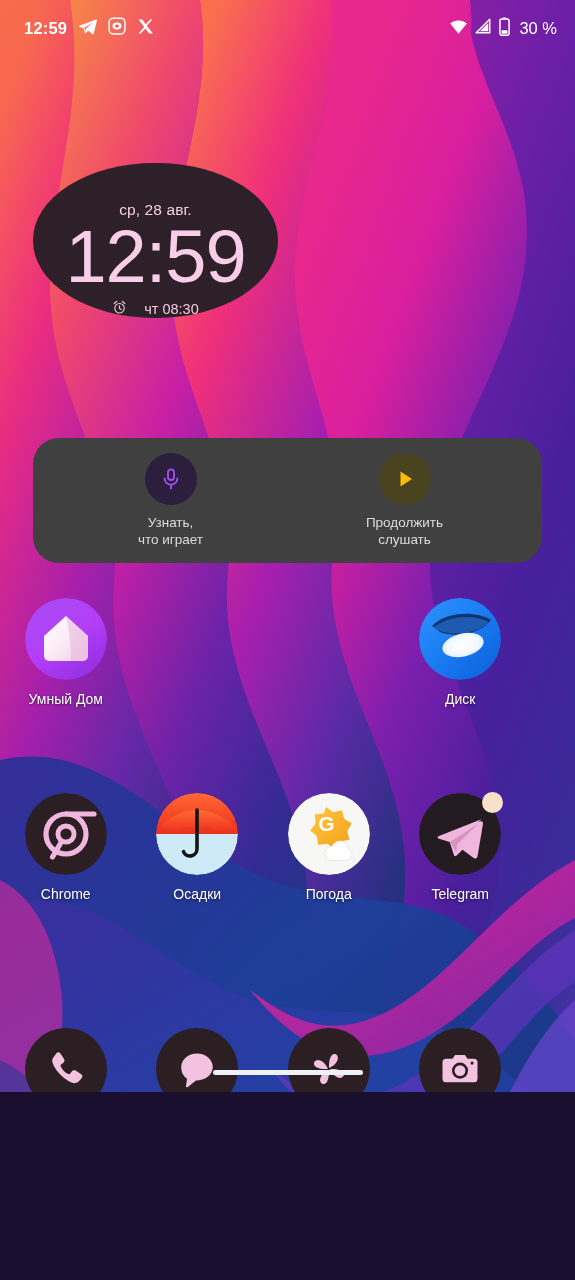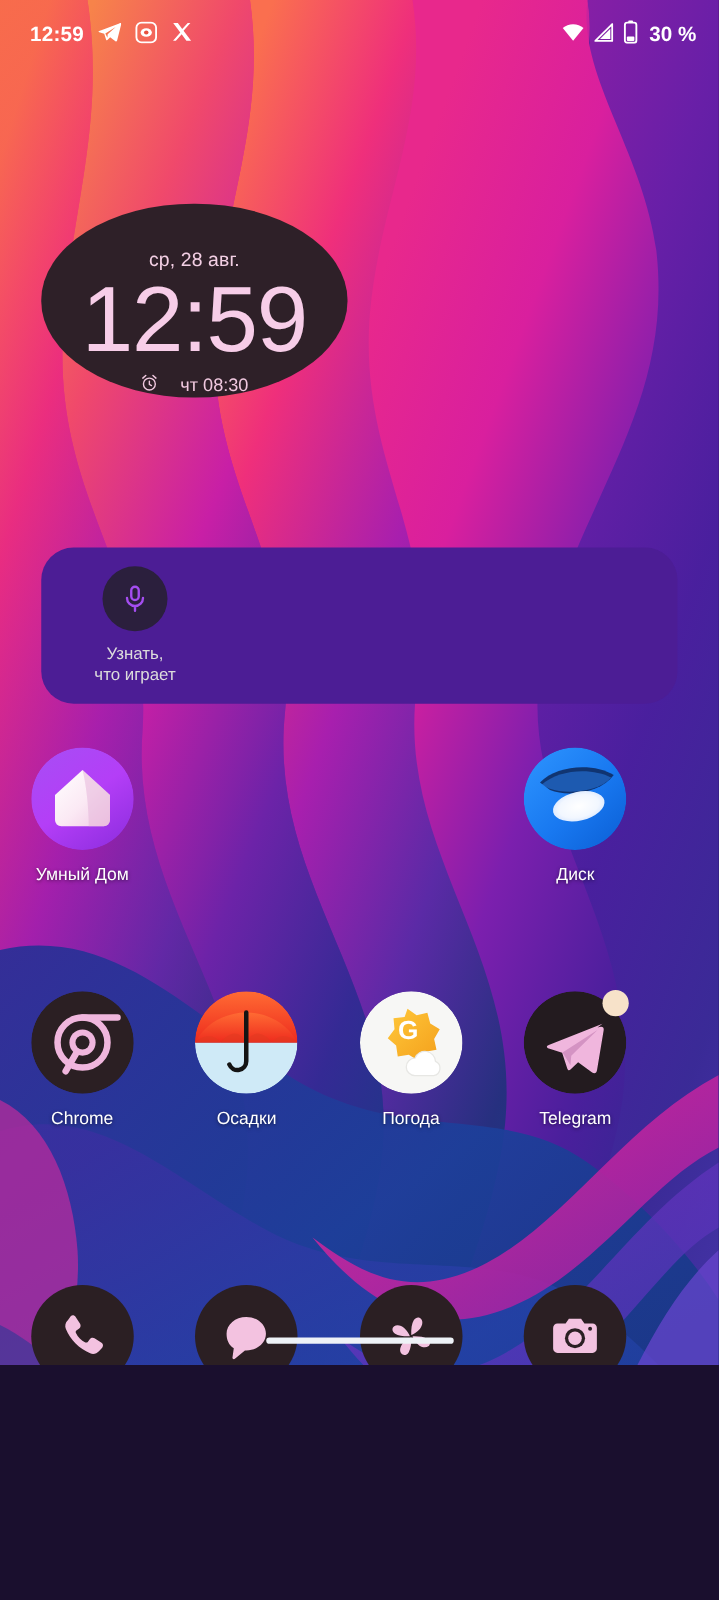--- a/index.html
+++ b/index.html
@@ -24,21 +24,21 @@
   #status-bar {
     position:absolute; top:0; left:0; width:575px; height:56px;
     display:flex; align-items:center; justify-content:space-between;
     padding:0 18px 0 24px;
     color:#ffffff;
     z-index:20;
   }
   .sb-left { display:flex; align-items:center; gap:11px; }
   .sb-right { display:flex; align-items:center; gap:6px; }
   .sb-clock { font-size:16.5px; font-weight:700; letter-spacing:0.2px; }
-  .sb-batt-text { font-size:16.5px; font-weight:700; margin-left:2px;text-align:center; }
+  .sb-batt-text { font-size:16.5px; font-weight:400; margin-left:2px;text-align:center; }
   .sb-ico { display:block; }
 
   
   #clock-widget {
     position:absolute;
     left:33px; top:163px;
     width:245px; height:155px;
     background:#2e2028;
     border-radius:122px / 77px;
     display:flex; flex-direction:column;
@@ -60,23 +60,23 @@
     display:flex; align-items:center; gap:17px;
     font-size:14.5px; color:#f0c8df;
     margin-top:6px;
   }
 
   
   #media-widget {
     position:absolute;
     left:33px; top:438px;
     width:509px; height:125px;
-    background:#4c1d95;
+    background:#404040;
     border-radius:26px;
-    display:flex; align-items:center; justify-content:space-between;
+    display:flex; align-items:center; justify-content:center;
     gap:84px;
     z-index:10;
   }
   .media-action {
     display:flex; flex-direction:column; align-items:center;
     width:150px;
   }
   .media-circle {
     width:52px; height:52px; border-radius:50%;
     display:flex; align-items:center; justify-content:center;
@@ -376,20 +376,29 @@
   <div id="media-widget">
     <div class="media-action">
       <div class="media-circle" style="background:#2b1f3d;">
         <svg width="24" height="24" viewBox="0 0 24 24">
           <rect x="9" y="2.4" width="6" height="10.6" rx="3" fill="none" stroke="#a44df0" stroke-width="1.9"></rect>
           <path d="M5.6 11.4a6.4 6.4 0 0 0 12.8 0M12 17.8V21.6" fill="none" stroke="#a44df0" stroke-width="1.9" stroke-linecap="round"></path>
         </svg>
       </div>
       <div class="media-label">Узнать,
 что играет</div>
+    </div>
+    <div class="media-action">
+      <div class="media-circle" style="background:#4a4320;">
+        <svg width="24" height="24" viewBox="0 0 24 24">
+          <path d="M7.5 4.6 19 12 7.5 19.4V4.6z" fill="#fbbc04"></path>
+        </svg>
+      </div>
+      <div class="media-label">Продолжить
+слушать</div>
     </div>
   </div>
 
   <div id="app-grid">
 
     <div class="app-row">
       <div class="app-cell">
         <div class="app-icon-wrap">
           <svg class="app-icon" viewBox="0 0 82 82">
             <defs>

